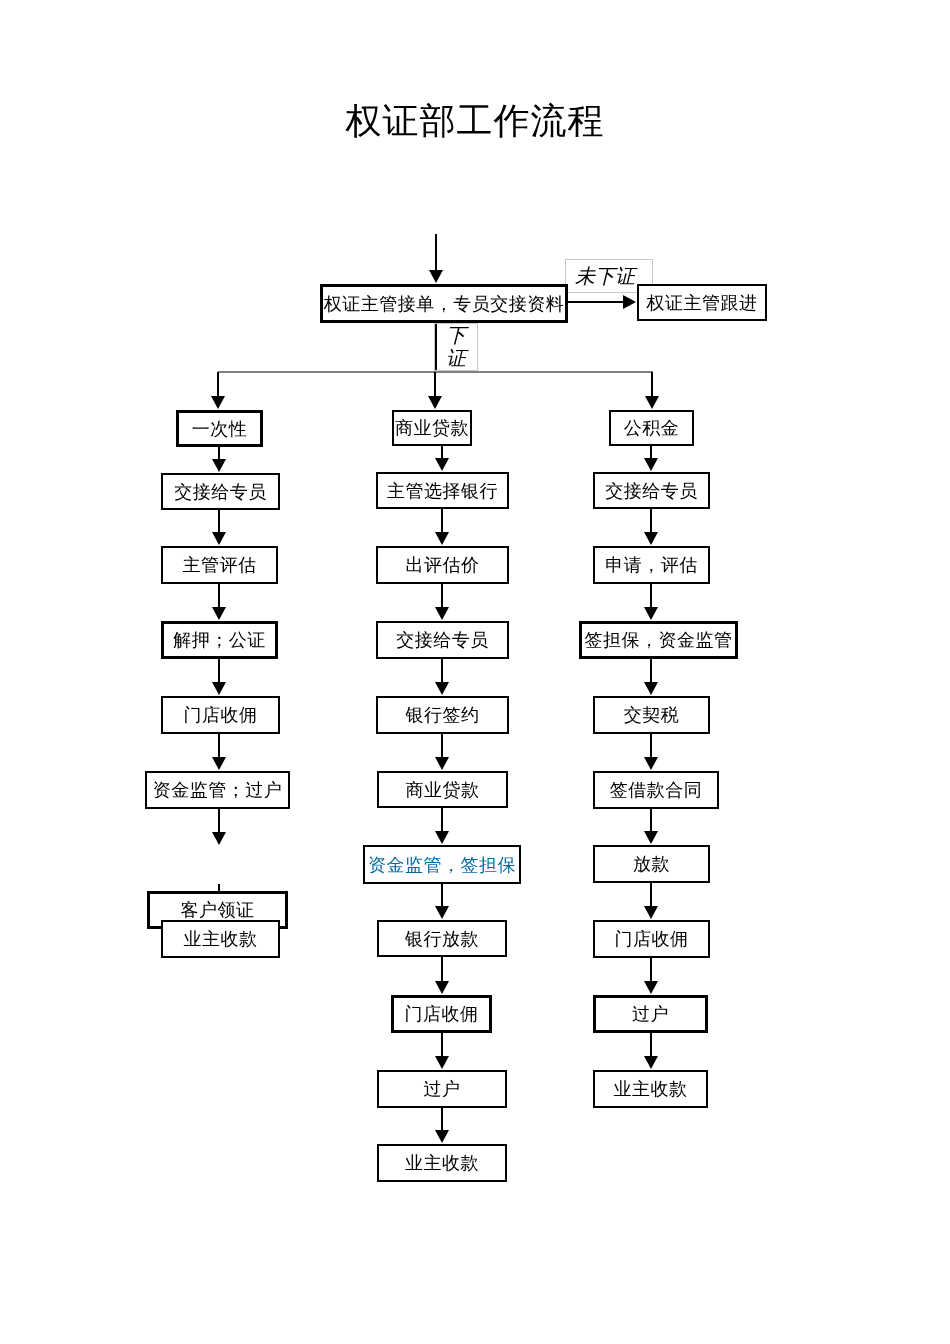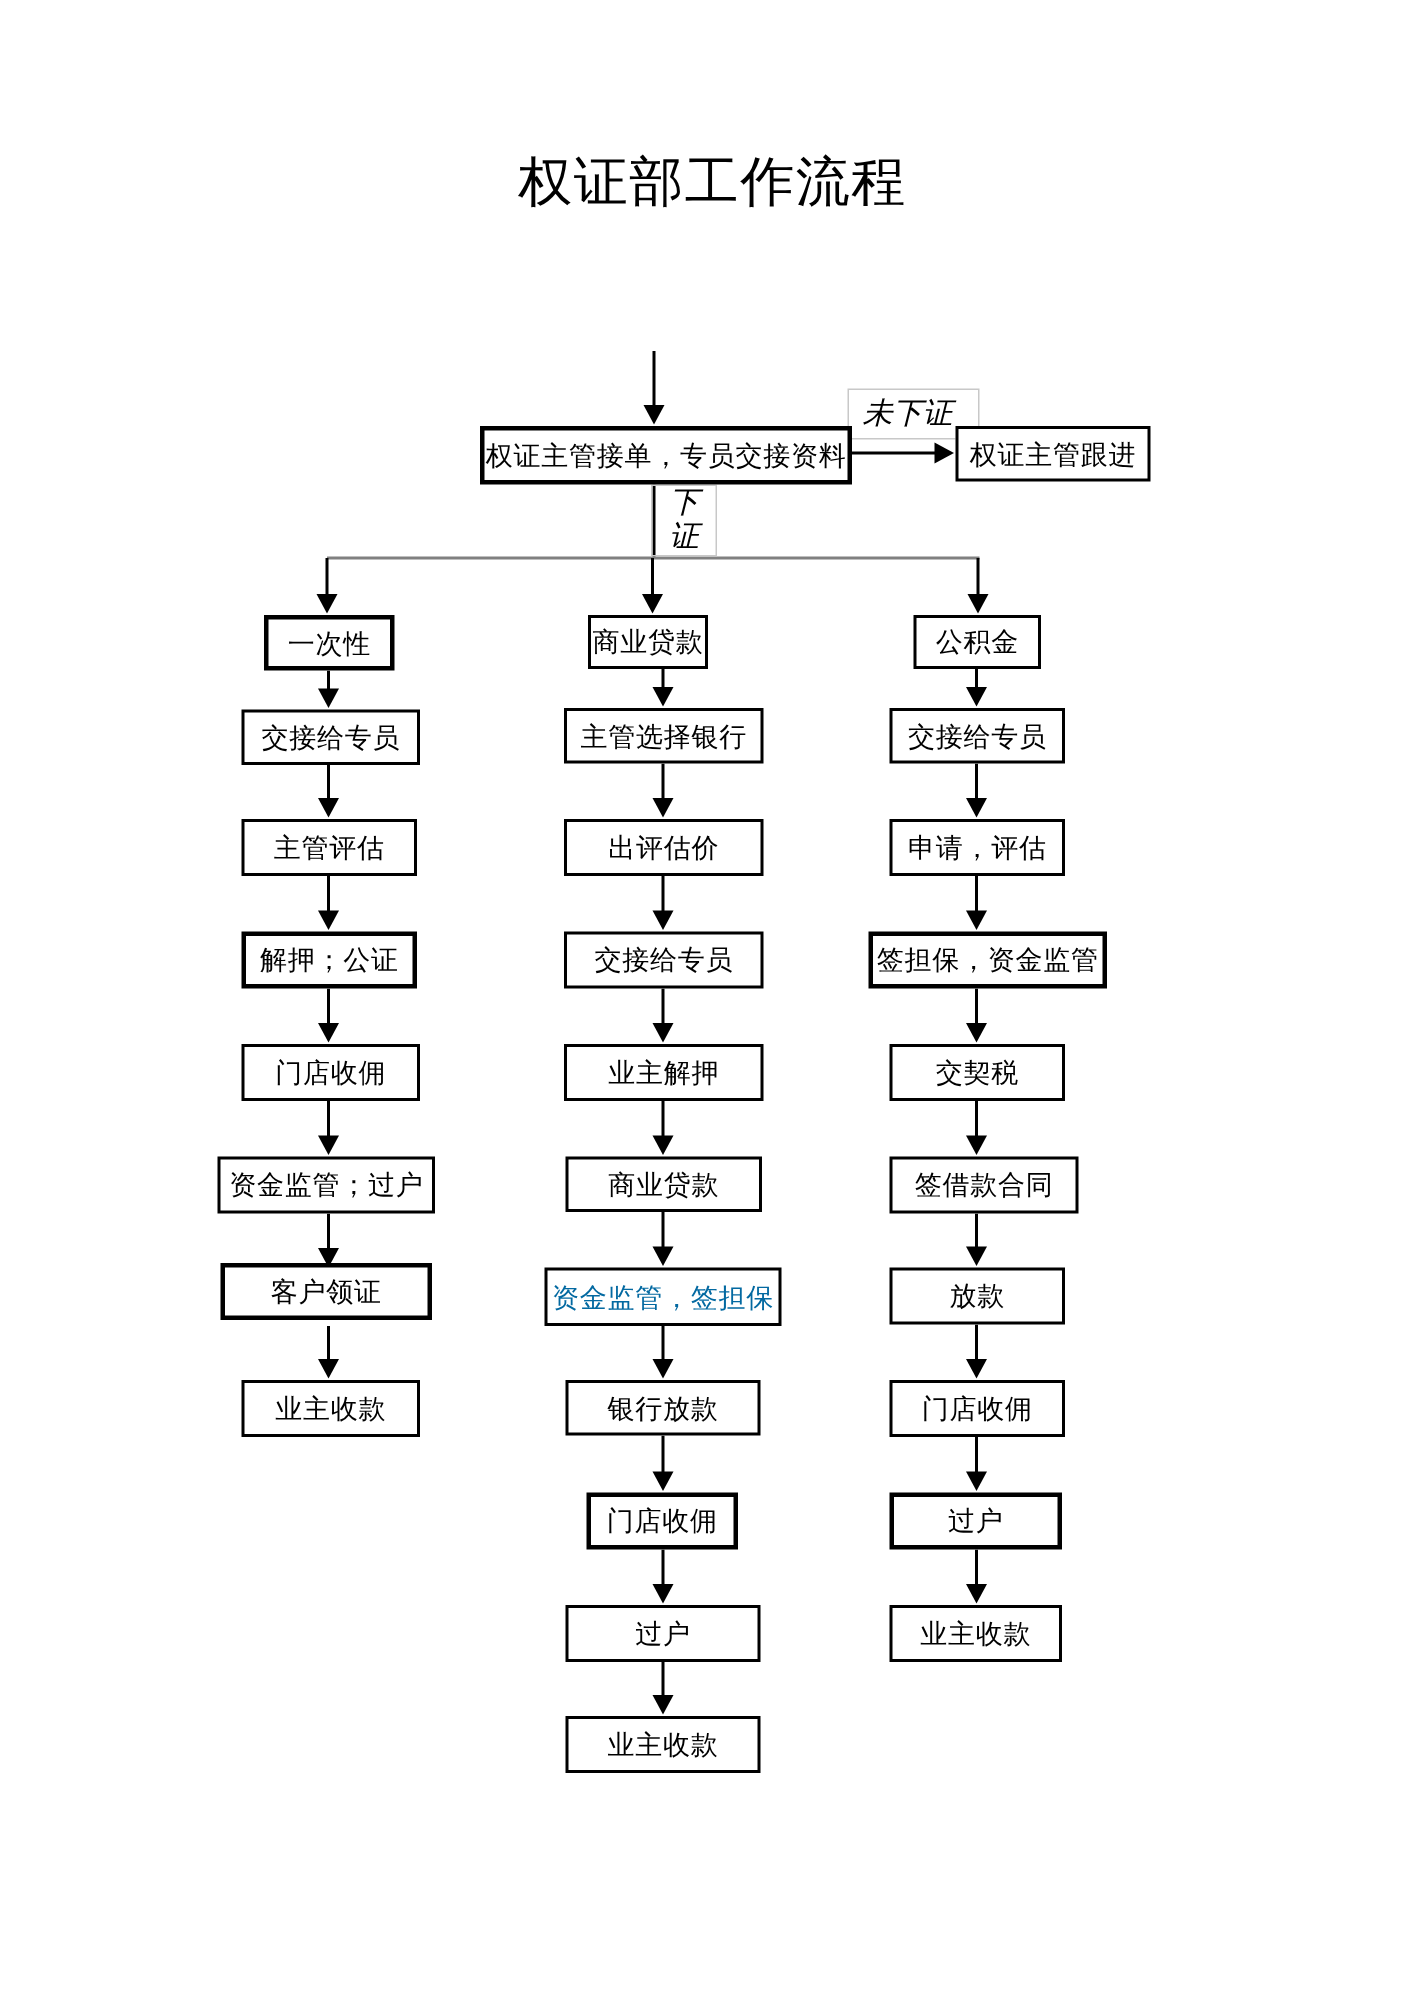--- a/index.html
+++ b/index.html
@@ -215,27 +215,27 @@
     <div class="edge-label vertical" style="left: 434px; top: 302px; width: 44px; height: 48px; border-color: rgb(200, 200, 200); color: rgb(0, 0, 0);">下
 证</div>
     <div class="node thick" style="left: 320px; top: 263px; width: 248px; height: 39px; border-color: rgb(0, 0, 0); background: rgb(255, 255, 255); color: rgb(0, 0, 0);">权证主管接单，专员交接资料</div>
     <div class="node" style="left: 637px; top: 263px; width: 130px; height: 37px; border-color: rgb(0, 0, 0); background: rgb(255, 255, 255); color: rgb(0, 0, 0);">权证主管跟进</div>
     <div class="node thick" style="left: 176px; top: 389px; width: 87px; height: 37px; border-color: rgb(0, 0, 0); background: rgb(255, 255, 255); color: rgb(0, 0, 0);">一次性</div>
     <div class="node" style="left: 161px; top: 452px; width: 119px; height: 37px; border-color: rgb(0, 0, 0); background: rgb(255, 255, 255); color: rgb(0, 0, 0);">交接给专员</div>
     <div class="node" style="left: 161px; top: 525px; width: 117px; height: 38px; border-color: rgb(0, 0, 0); background: rgb(255, 255, 255); color: rgb(0, 0, 0);">主管评估</div>
     <div class="node thick" style="left: 161px; top: 600px; width: 117px; height: 38px; border-color: rgb(0, 0, 0); background: rgb(255, 255, 255); color: rgb(0, 0, 0);">解押；公证</div>
     <div class="node" style="left: 161px; top: 675px; width: 119px; height: 38px; border-color: rgb(0, 0, 0); background: rgb(255, 255, 255); color: rgb(0, 0, 0);">门店收佣</div>
     <div class="node" style="left: 145px; top: 750px; width: 145px; height: 38px; border-color: rgb(0, 0, 0); background: rgb(255, 255, 255); color: rgb(0, 0, 0);">资金监管；过户</div>
-    <div class="node thick" style="left: 147px; top: 821px; width: 141px; height: 38px; border-color: rgb(0, 0, 0); background: rgb(255, 255, 255); color: rgb(0, 0, 0);">客户领证</div>
+    <div class="node thick" style="left: 147px; top: 870px; width: 141px; height: 38px; border-color: rgb(0, 0, 0); background: rgb(255, 255, 255); color: rgb(0, 0, 0);">客户领证</div>
     <div class="node" style="left: 161px; top: 899px; width: 119px; height: 38px; border-color: rgb(0, 0, 0); background: rgb(255, 255, 255); color: rgb(0, 0, 0);">业主收款</div>
     <div class="node" style="left: 392px; top: 389px; width: 80px; height: 36px; border-color: rgb(0, 0, 0); background: rgb(255, 255, 255); color: rgb(0, 0, 0);">商业贷款</div>
     <div class="node" style="left: 376px; top: 451px; width: 133px; height: 37px; border-color: rgb(0, 0, 0); background: rgb(255, 255, 255); color: rgb(0, 0, 0);">主管选择银行</div>
     <div class="node" style="left: 376px; top: 525px; width: 133px; height: 38px; border-color: rgb(0, 0, 0); background: rgb(255, 255, 255); color: rgb(0, 0, 0); font-family: Liberation Serif, serif;">出评估价</div>
     <div class="node" style="left: 376px; top: 600px; width: 133px; height: 38px; border-color: rgb(0, 0, 0); background: rgb(255, 255, 255); color: rgb(0, 0, 0);">交接给专员</div>
-    <div class="node" style="left: 376px; top: 675px; width: 133px; height: 38px; border-color: rgb(0, 0, 0); background: rgb(255, 255, 255); color: rgb(0, 0, 0);">业主解押</div>
+    <div class="node" style="left: 376px; top: 675px; width: 133px; height: 38px; border-color: rgb(0, 0, 0); background: rgb(255, 255, 255); color: rgb(0, 0, 0);">银行签约</div>
     <div class="node" style="left: 377px; top: 750px; width: 131px; height: 37px; border-color: rgb(0, 0, 0); background: rgb(255, 255, 255); color: rgb(0, 0, 0);">商业贷款</div>
     <div class="node" style="left: 363px; top: 824px; width: 158px; height: 39px; border-color: rgb(0, 0, 0); background: rgb(255, 255, 255); color: #0369a1;">资金监管，签担保</div>
     <div class="node" style="left: 377px; top: 899px; width: 130px; height: 37px; border-color: rgb(0, 0, 0); background: rgb(255, 255, 255); color: rgb(0, 0, 0);">银行放款</div>
     <div class="node thick" style="left: 391px; top: 974px; width: 101px; height: 38px; border-color: rgb(0, 0, 0); background: rgb(255, 255, 255); color: rgb(0, 0, 0);">门店收佣</div>
     <div class="node" style="left: 377px; top: 1049px; width: 130px; height: 38px; border-color: rgb(0, 0, 0); background: rgb(255, 255, 255); color: rgb(0, 0, 0);">过户</div>
     <div class="node" style="left: 377px; top: 1123px; width: 130px; height: 38px; border-color: rgb(0, 0, 0); background: rgb(255, 255, 255); color: rgb(0, 0, 0);">业主收款</div>
     <div class="node" style="left: 609px; top: 389px; width: 85px; height: 36px; border-color: rgb(0, 0, 0); background: rgb(255, 255, 255); color: rgb(0, 0, 0);">公积金</div>
     <div class="node" style="left: 593px; top: 451px; width: 117px; height: 37px; border-color: rgb(0, 0, 0); background: rgb(255, 255, 255); color: rgb(0, 0, 0);">交接给专员</div>
     <div class="node" style="left: 593px; top: 525px; width: 117px; height: 38px; border-color: rgb(0, 0, 0); background: rgb(255, 255, 255); color: rgb(0, 0, 0);">申请，评估</div>
     <div class="node thick" style="left: 579px; top: 600px; width: 159px; height: 38px; border-color: rgb(0, 0, 0); background: rgb(255, 255, 255); color: rgb(0, 0, 0);">签担保，资金监管</div>

